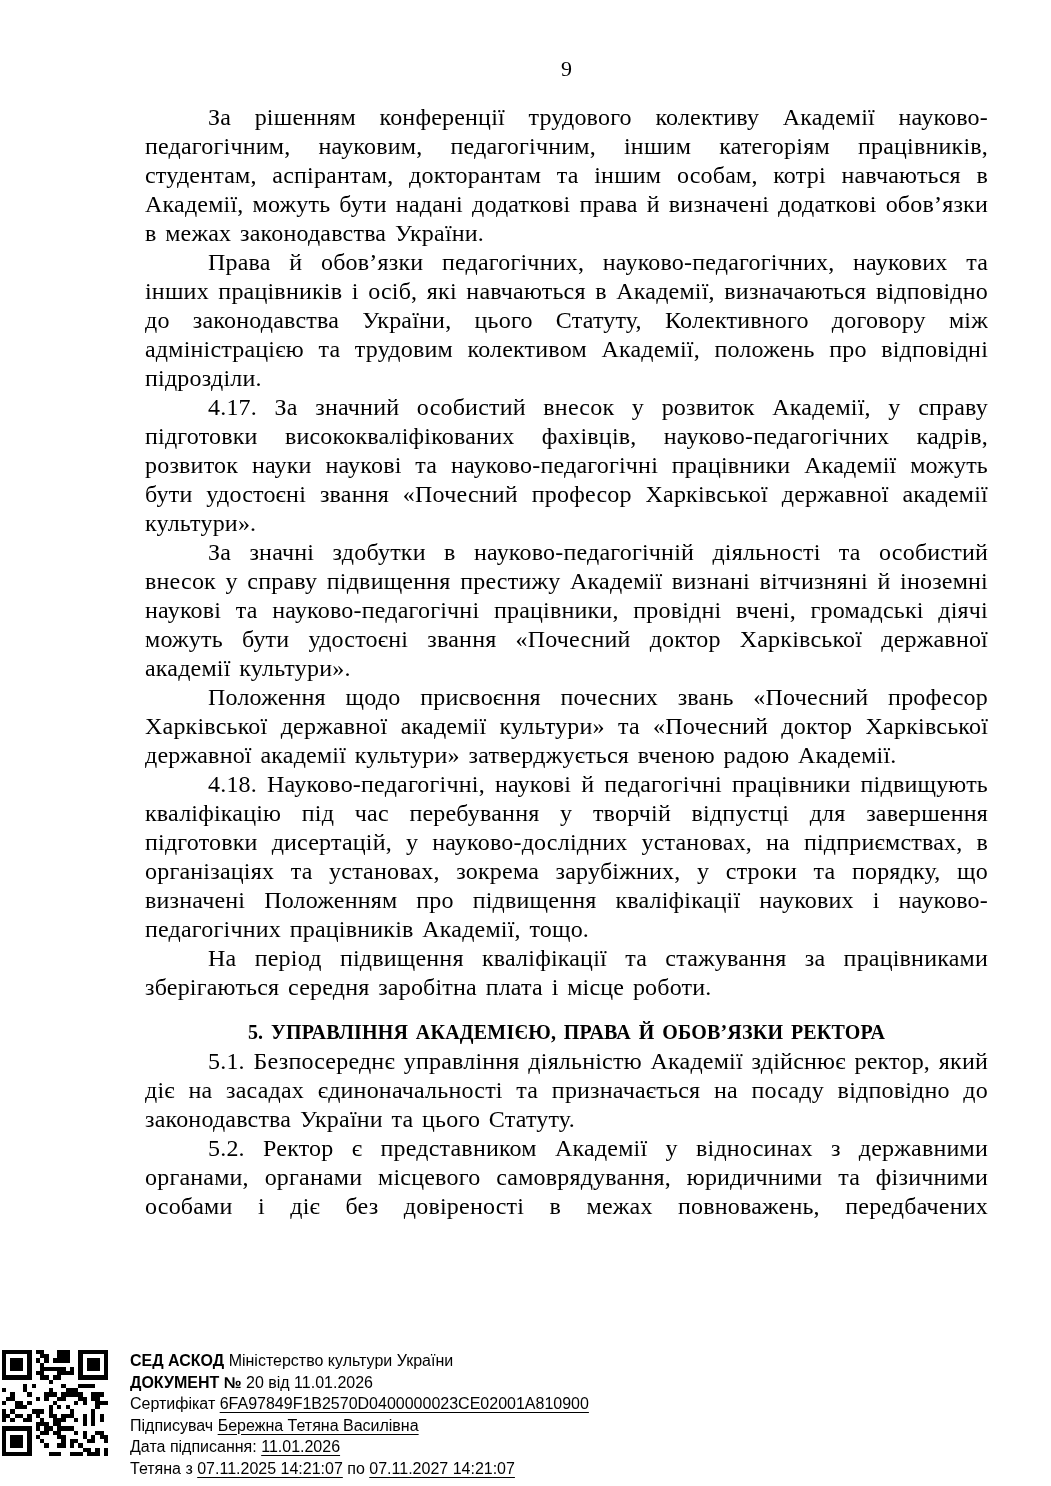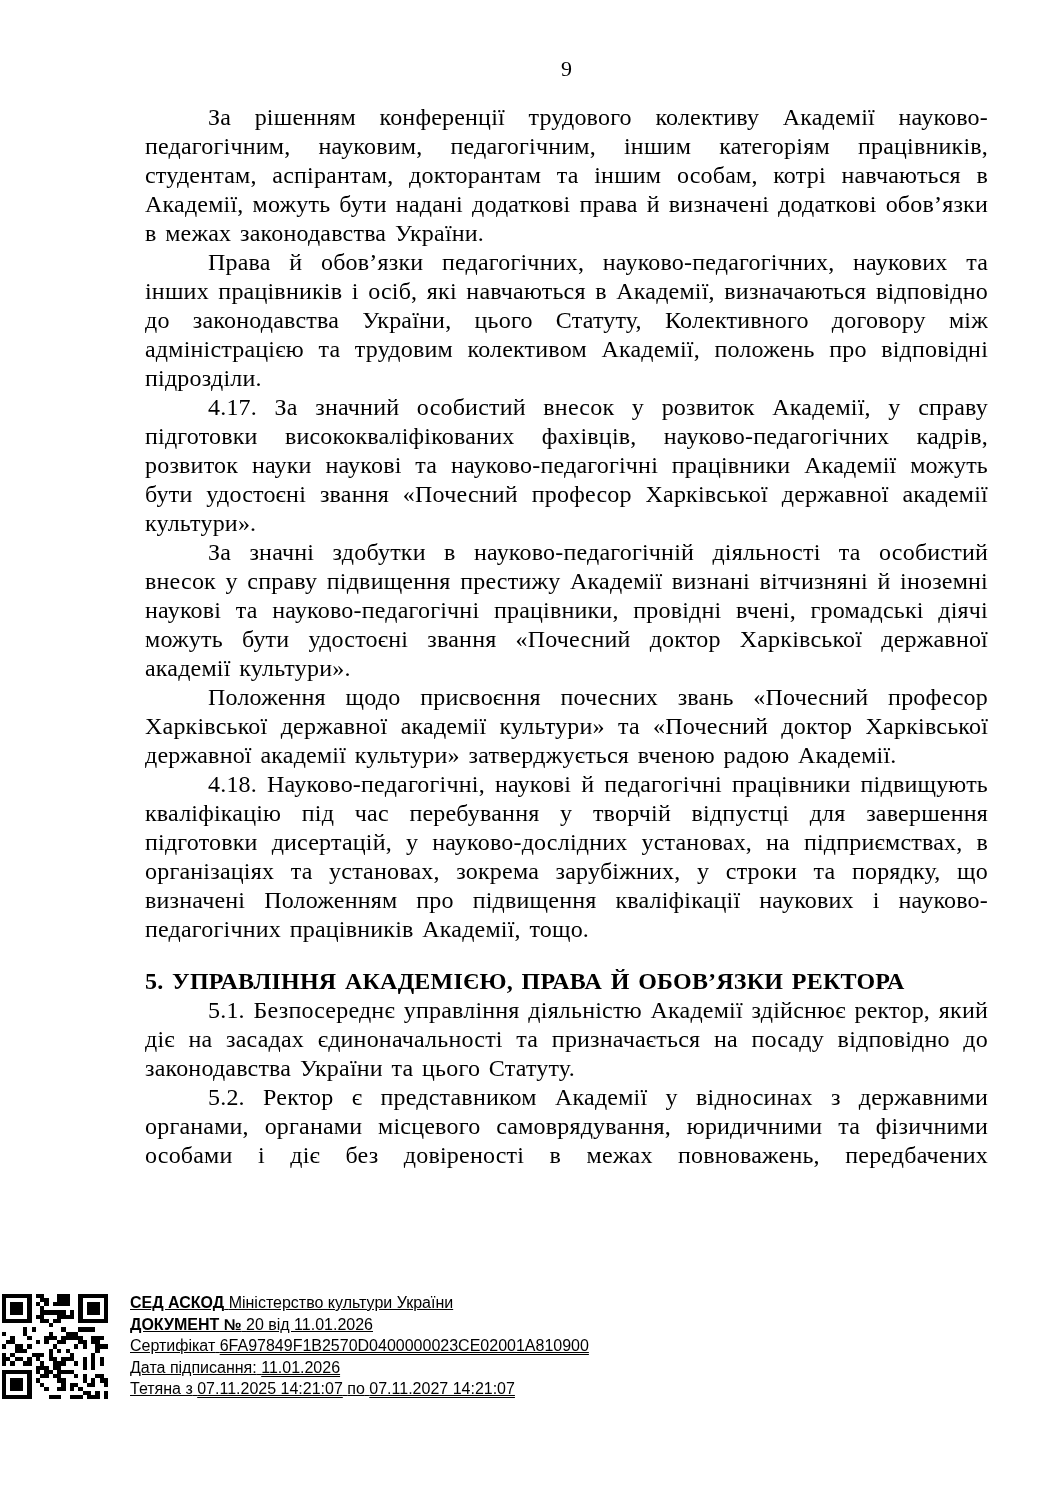--- a/index.html
+++ b/index.html
@@ -20,28 +20,28 @@
     font-size:24px;line-height:29px;
     letter-spacing:0.2px;word-spacing:2.5px;
   }
   .para{
     margin:0;text-indent:63px;text-align:justify;
   }
   .para-continued{
     text-align-last:justify;
   }
   .heading{
-    margin:23px 0 0 0;
-    font-size:24px;line-height:29px;
-    font-weight:bold;text-align:left;text-indent:0;
+    margin:16px 0 0 0;
+    font-size:20px;line-height:29px;
+    font-weight:bold;text-align:center;text-indent:0;
     letter-spacing:0.2px;
   }
   .footer{
-    position:absolute;left:2px;top:1292px;width:1000px;
-    display:flex;align-items:flex-end;text-decoration:underline;
+    position:absolute;left:2px;top:1350px;width:1000px;
+    display:flex;align-items:flex-start;
   }
   .qr{
     width:106px;height:106px;flex:0 0 106px;
     display:grid;
     grid-template-columns:repeat(25,1fr);
     grid-template-rows:repeat(25,1fr);
     background:#fff;
   }
   .qm{background:#000;}
   .sig-lines{
@@ -59,20 +59,21 @@
 
   <div class="page-number">9</div>
 
   <div class="doc-body">
     <p class="para">За рішенням конференції трудового колективу Академії науково-педагогічним, науковим, педагогічним, іншим категоріям працівників, студентам, аспірантам, докторантам та іншим особам, котрі навчаються в Академії, можуть бути надані додаткові права й визначені додаткові обов’язки в межах законодавства України.</p>
     <p class="para">Права й обов’язки педагогічних, науково-педагогічних, наукових та інших працівників і осіб, які навчаються в Академії, визначаються відповідно до законодавства України, цього Статуту, Колективного договору між адміністрацією та трудовим колективом Академії, положень про відповідні підрозділи.</p>
     <p class="para">4.17. За значний особистий внесок у розвиток Академії, у справу підготовки висококваліфікованих фахівців, науково-педагогічних кадрів, розвиток науки наукові та науково-педагогічні працівники Академії можуть бути удостоєні звання «Почесний професор Харківської державної академії культури».</p>
     <p class="para">За значні здобутки в науково-педагогічній діяльності та особистий внесок у справу підвищення престижу Академії визнані вітчизняні й іноземні наукові та науково-педагогічні працівники, провідні вчені, громадські діячі можуть бути удостоєні звання «Почесний доктор Харківської державної академії культури».</p>
     <p class="para">Положення щодо присвоєння почесних звань «Почесний професор Харківської державної академії культури» та «Почесний доктор Харківської державної академії культури» затверджується вченою радою Академії.</p>
     <p class="para">4.18. Науково-педагогічні, наукові й педагогічні працівники підвищують кваліфікацію під час перебування у творчій відпустці для завершення підготовки дисертацій, у науково-дослідних установах, на підприємствах, в організаціях та установах, зокрема зарубіжних, у строки та порядку, що визначені Положенням про підвищення кваліфікації наукових і науково-педагогічних працівників Академії, тощо.</p>
+    <p class="para">На період підвищення кваліфікації та стажування за працівниками зберігаються середня заробітна плата і місце роботи.</p>
 
     <h2 class="heading">5. УПРАВЛІННЯ АКАДЕМІЄЮ, ПРАВА Й ОБОВ’ЯЗКИ РЕКТОРА</h2>
 
     <p class="para">5.1. Безпосереднє управління діяльністю Академії здійснює ректор, який діє на засадах єдиноначальності та призначається на посаду відповідно до законодавства України та цього Статуту.</p>
     <p class="para para-continued">5.2. Ректор є представником Академії у відносинах з державними органами, органами місцевого самоврядування, юридичними та фізичними особами і діє без довіреності в межах повноважень, передбачених</p>
   </div>
 
   <div class="footer">
     <div class="qr" id="qr">
         <div class="qm"></div>
@@ -698,18 +699,19 @@
         <div class="qm"></div>
         <div class="qm"></div>
         <div class="qm"></div>
         <div></div>
         <div class="qm"></div>
       </div>
     <div class="sig-lines">
       <div class="f-line"><span class="f-bold">СЕД АСКОД</span> <span>Міністерство культури України</span></div>
       <div class="f-line"><span class="f-bold">ДОКУМЕНТ №</span> <span>20 від 11.01.2026</span></div>
       <div class="f-line"><span>Сертифікат</span> <span class="u">6FA97849F1B2570D0400000023CE02001A810900</span></div>
+      <div class="f-line"><span>Підписувач</span> <span class="u">Бережна Тетяна Василівна</span></div>
       <div class="f-line"><span>Дата підписання:</span> <span class="u">11.01.2026</span></div>
       <div class="f-line"><span>Тетяна з</span> <span class="u">07.11.2025 14:21:07</span> <span>по</span> <span class="u">07.11.2027 14:21:07</span></div>
     </div>
   </div>
 
 </div>
 
 </body></html>

